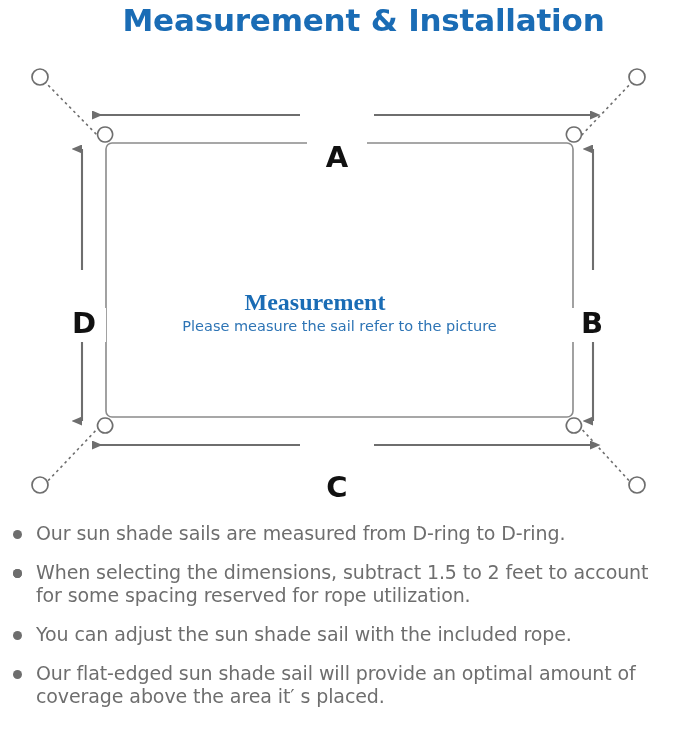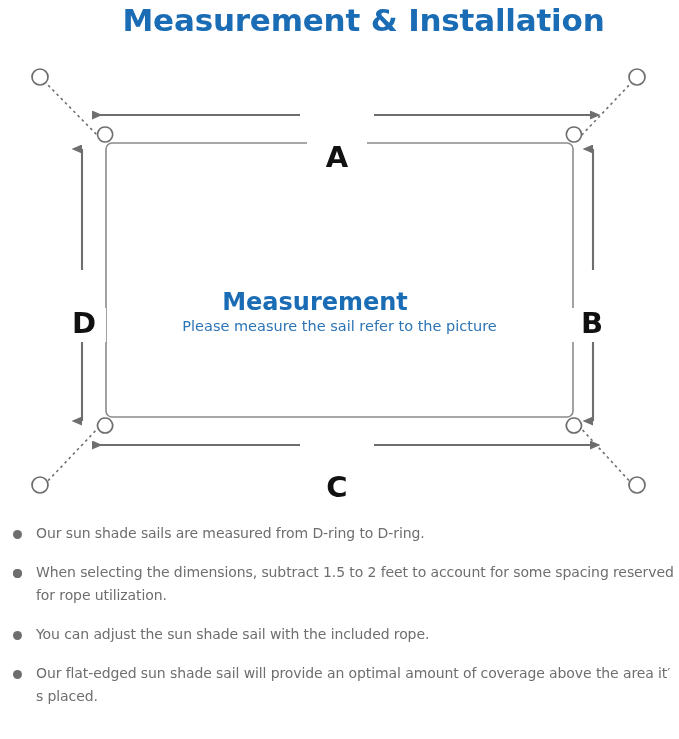--- a/index.html
+++ b/index.html
@@ -49,20 +49,21 @@
     position: absolute;
     left: 0;
     top: 243px;
     width: 630px;
     text-align: center;
     font-size: 24px;
     font-weight: bold;
     color: #1a6cb5;
     line-height: 28px;
     white-space: nowrap;
+    font-family: Liberation Serif, serif;
   }
   #measure-sub {
     position: absolute;
     left: 0;
     top: 271px;
     width: 679px;
     text-align: center;
     font-size: 14.5px;
     color: #2d74b5;
     line-height: 20px;
@@ -90,21 +91,21 @@
     position: absolute;
     left: 10px;
     top: 522px;
     width: 669px;
   }
   .note-item {
     position: relative;
     padding-left: 26px;
     margin-bottom: 16px;
     color: #6e6e6e;
-    font-size: 14px;
+    font-size: 19px;
     line-height: 23px;
     letter-spacing: -0.1px;
   }
   .note-bullet {
     position: absolute;
     left: 3px;
     top: 8px;
     width: 9px;
     height: 9px;
     border-radius: 50%;

